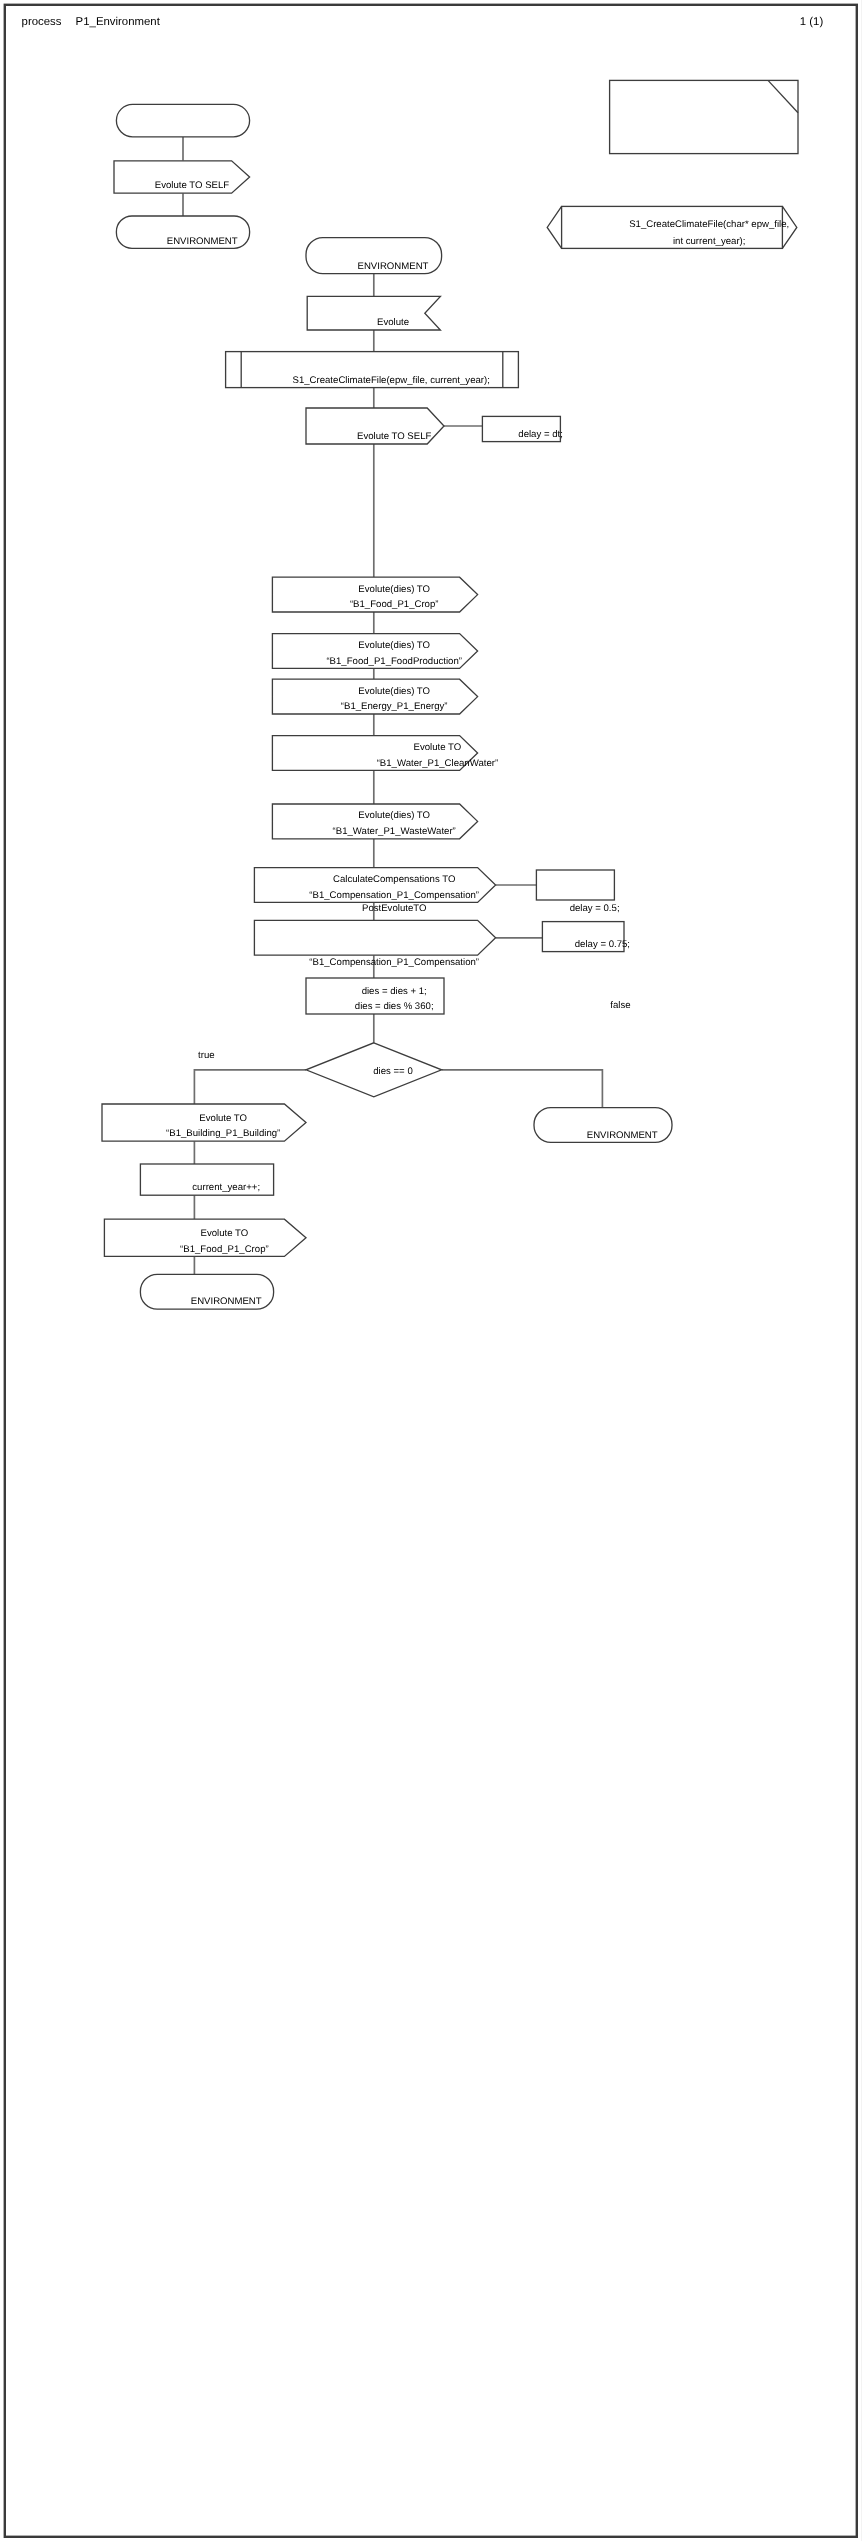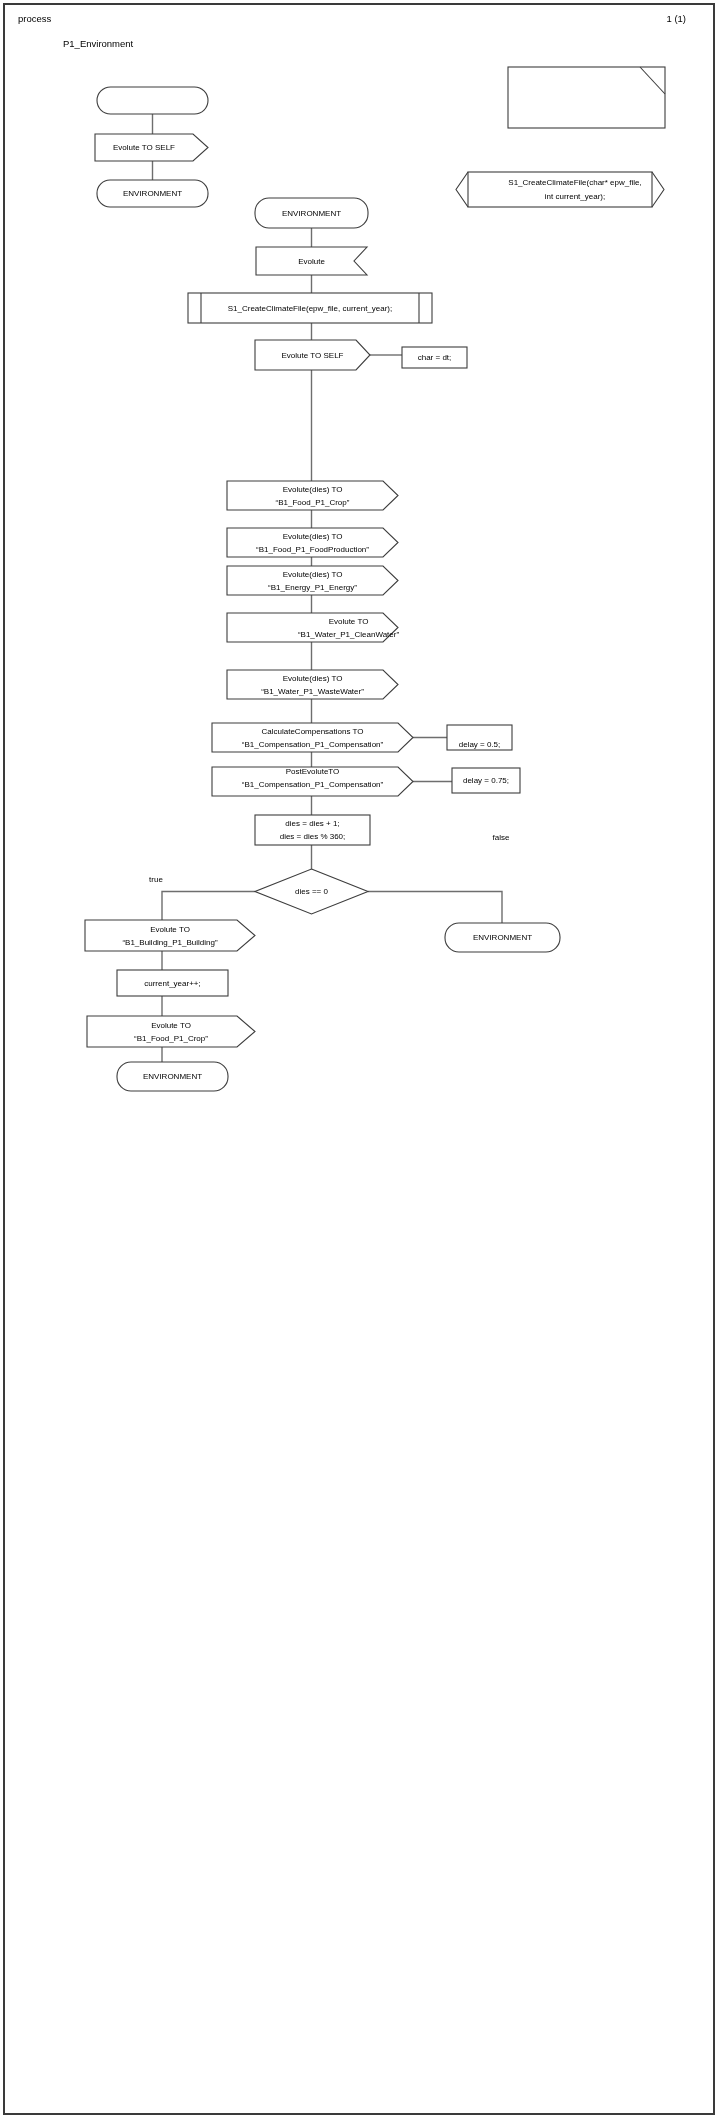--- a/index.html
+++ b/index.html
@@ -17,37 +17,37 @@
     pointer-events:none;
   }
   .hdr{position:absolute;top:13px;font-size:9.5px;white-space:nowrap;}
   .hdr.b{font-weight:normal;}
   svg.diagram{position:absolute;left:0;top:0;}
   .lbl{
     position:absolute;
     font-size:8px;line-height:13px;
     text-align:center;
     white-space:nowrap;
-    display:flex;flex-direction:column;justify-content:center;
+    display:flex;flex-direction:column;justify-content:flex-end;margin-left:16px;
   }
   .lbl div{white-space:nowrap;}
   .dcl{
     position:absolute;left:513px;top:69px;width:150px;
     font-size:8px;line-height:11.8px;text-align:left;
   }
 </style>
 </head>
 <body>
 
 <div class="page">
 
   <div class="frame"></div>
 
   <div class="hdr b" style="left:18px;">process</div>
-  <div class="hdr" style="left:63px;margin-top:25px;">P1_Environment</div>
+  <div class="hdr" style="left:63px;">P1_Environment</div>
   <div class="hdr" style="left:626px;width:60px;text-align:right;">1 (1)</div>
 
   <svg class="diagram" width="718" height="2122" viewBox="0 0 718 2122">
     <g stroke="#6e6e6e" stroke-width="1.4" fill="none">
       <path d="M152.5,114 V134"></path>
       <path d="M152.5,161 V180"></path>
       <path d="M311.5,228 V247"></path>
       <path d="M311.5,275 V293"></path>
       <path d="M311.5,323 V340"></path>
       <path d="M311.5,370 V481"></path>
@@ -126,21 +126,21 @@
   <div class="lbl" style="left:256px;top:247px;width:111px;height:28px;">
       <div>Evolute</div>
     </div>
   <div class="lbl" style="left:188px;top:293px;width:244px;height:30px;">
       <div>S1_CreateClimateFile(epw_file, current_year);</div>
     </div>
   <div class="lbl" style="left:255px;top:340px;width:115px;height:30px;">
       <div>Evolute TO SELF</div>
     </div>
   <div class="lbl" style="left:402px;top:347px;width:65px;height:21px;">
-      <div>char = dt;</div>
+      <div>delay = dt;</div>
     </div>
 
   <div class="lbl" style="left:227px;top:481px;width:171px;height:29px;">
     <div>Evolute(dies) TO</div>
     <div>“B1_Food_P1_Crop”</div>
   </div>
   <div class="lbl" style="left:227px;top:528px;width:171px;height:29px;">
     <div>Evolute(dies) TO</div>
     <div>“B1_Food_P1_FoodProduction”</div>
   </div>
@@ -156,21 +156,21 @@
     <div>Evolute(dies) TO</div>
     <div>“B1_Water_P1_WasteWater”</div>
   </div>
   <div class="lbl" style="left:212px;top:723px;width:201px;height:29px;">
     <div>CalculateCompensations TO</div>
     <div>“B1_Compensation_P1_Compensation”</div>
   </div>
   <div class="lbl" style="left:447px;top:725px;width:65px;height:38px;">
       <div>delay = 0.5;</div>
     </div>
-  <div class="lbl" style="left:212px;top:767px;width:201px;height:21px;">
+  <div class="lbl" style="left:212px;top:787px;width:201px;height:21px;gap:32px;">
     <div>PostEvoluteTO</div>
     <div>“B1_Compensation_P1_Compensation”</div>
   </div>
   <div class="lbl" style="left:452px;top:768px;width:68px;height:25px;">
       <div>delay = 0.75;</div>
     </div>
 
   <div class="lbl" style="left:255px;top:815px;width:115px;height:30px;">
     <div>dies = dies + 1;</div>
     <div>dies = dies % 360;</div>

